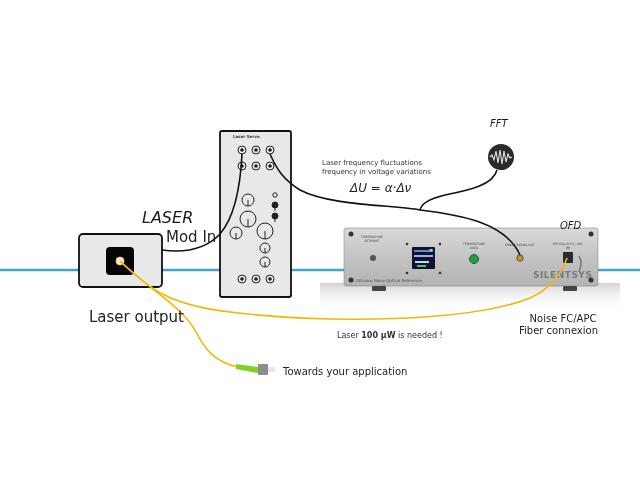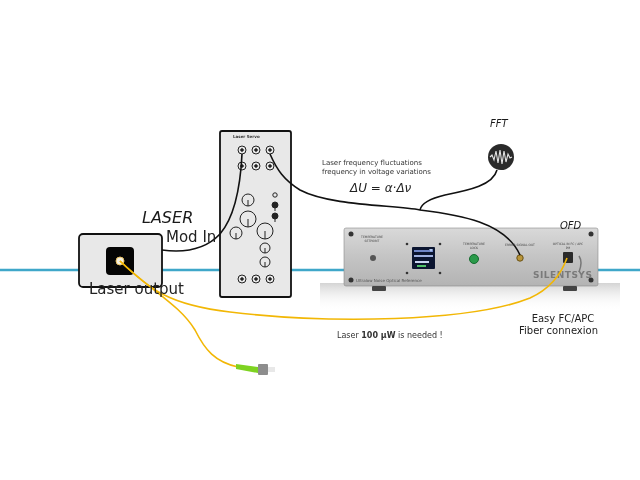--- a/index.html
+++ b/index.html
@@ -129,30 +129,31 @@
     <rect x="258" y="364" width="10" height="11" rx="1" fill="#8d8d8d"></rect>
     <rect x="268" y="367" width="7" height="5" fill="#e8e8e8"></rect>
   </svg>
 
   <div class="lbl" style="left:233px;top:134px;font-size:4px;font-weight:bold;color:#333;">Laser Servo</div>
   <div class="lbl title" style="left:490px;top:118px;font-size:10px;">FFT</div>
   <div class="lbl title" style="left:98px;top:208px;font-size:16px;margin-left:44px;">LASER</div>
   <div class="lbl title" style="left:534px;top:220px;font-size:10px;margin-left:26px;">OFD</div>
 
   <div class="lbl mid" style="left:166px;top:228px;">Mod In</div>
-  <div class="lbl mid" style="left:89px;top:280px;text-align:right;">Laser output</div>
+  <div class="lbl mid" style="left:89px;top:308px;text-align:right;">Laser output</div>
 
   <div class="lbl small" style="left:322px;top:159px;width:120px;">Laser frequency fluctuations</div>
   <div class="lbl small" style="left:322px;top:168px;width:120px;">frequency in voltage variations</div>
   <div class="lbl eq" style="left:350px;top:181px;">ΔU = α·Δν</div>
 
   <div class="lbl" style="left:357px;top:236px;font-size:3px;color:#444;text-align:center;width:30px;white-space:normal;line-height:3.5px;">TEMPERATURE SETPOINT</div>
   <div class="lbl" style="left:459px;top:243px;font-size:3px;color:#444;text-align:center;width:30px;white-space:normal;line-height:3.5px;">TEMPERATURE LOCK</div>
   <div class="lbl" style="left:502px;top:243px;font-size:3px;color:#444;text-align:center;width:36px;">ERROR SIGNAL OUT</div>
   <div class="lbl" style="left:552px;top:243px;font-size:3px;color:#444;text-align:center;width:32px;white-space:normal;line-height:3.5px;">OPTICAL IN FC / APC PM</div>
   <div class="lbl" style="left:356px;top:278px;font-size:4px;color:#555;">Ultralow Noise Optical Reference</div>
 
-  <div class="lbl mid" style="left:527px;top:313px;font-size:10px;text-align:center;width:72px;">Easy FC/APC</div>
+  <div class="lbl mid" style="left:527px;top:313px;font-size:10px;text-align:center;width:72px;">Noise FC/APC</div>
   <div class="lbl mid" style="left:519px;top:325px;font-size:10px;width:88px;">Fiber connexion</div>
 
   <div class="lbl" style="left:337px;top:331px;font-size:8px;color:#333;"><span>Laser </span><b>100 µW</b><span> is needed !</span></div>
 
+  <div class="lbl mid" style="left:283px;top:366px;font-size:10px;">Towards your application</div>
 </div>
 
 </body></html>

